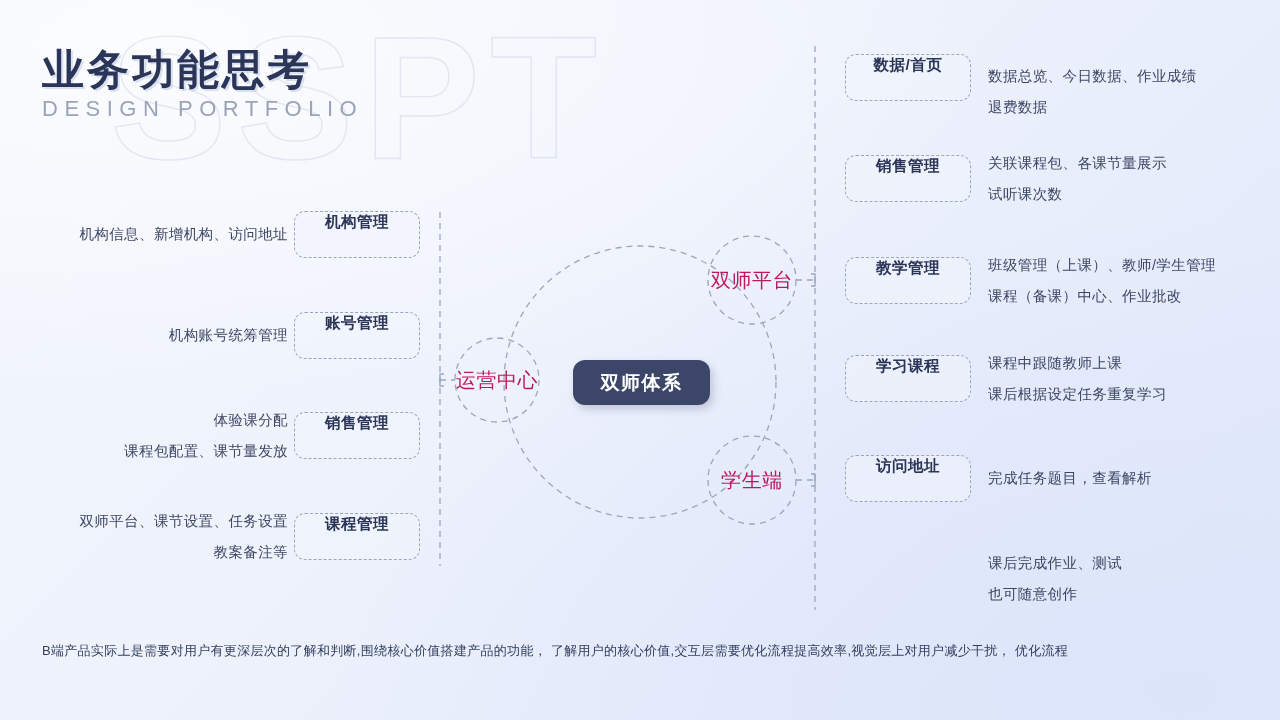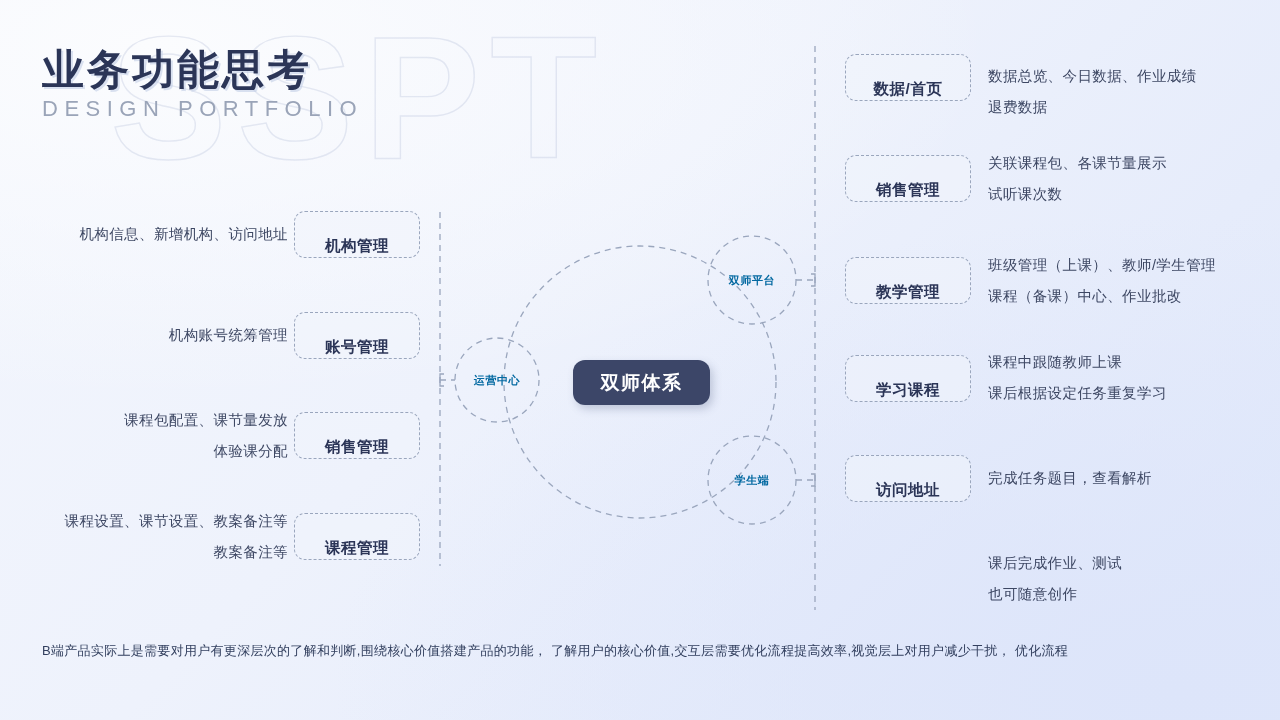--- a/index.html
+++ b/index.html
@@ -37,37 +37,37 @@
   }
 
   
   svg.lines { position:absolute; inset:0; width:1280px; height:720px; pointer-events:none; }
 
   
   .node {
     position:absolute; width:126px; height:47px;
     border:1.3px dashed #9aa6bd; border-radius:11px;
     background:rgba(240,244,252,0.55);
-    display:flex; align-items:flex-end; justify-content:center;
+    display:flex; align-items:flex-start; justify-content:center;
     font-size:15.5px; font-weight:700; color:#2b3557; letter-spacing:.5px;
   }
 
   
   .center-pill {
     position:absolute; left:573px; top:360px; width:137px; height:45px;
     background:#3c4668; border-radius:12px;
     display:flex; align-items:center; justify-content:center;
     color:#ffffff; font-size:19px; font-weight:700; letter-spacing:1.5px;
     box-shadow:3px 4px 8px rgba(90,104,140,0.30);
   }
 
   
   .circle-label {
     position:absolute; display:flex; align-items:center; justify-content:center;
-    font-size:11px; font-weight:700; color:#0369a1; letter-spacing:.6px;
+    font-size:20px; font-weight:400; color:#be185d; letter-spacing:.6px;
     white-space:nowrap;
   }
 
   
   .desc {
     position:absolute; font-size:14.5px; color:#3d4763; line-height:31px;
     letter-spacing:.4px; white-space:nowrap;
   }
   .desc.left  { text-align:right; right:992px; }
   .desc.right { text-align:left;  left:988px; }
@@ -131,29 +131,29 @@
     <span>账号管理</span>
   </div>
   <div class="desc left" style="top:320px;margin-left:38px;">
     <div>机构账号统筹管理</div>
   </div>
 
   <div class="node" style="left:294px; top:412px;">
     <span>销售管理</span>
   </div>
   <div class="desc left" style="top:405px;">
+    <div>体验课分配</div>
     <div>课程包配置、课节量发放</div>
-    <div>体验课分配</div>
   </div>
 
   <div class="node" style="left:294px; top:513px;">
     <span>课程管理</span>
   </div>
   <div class="desc left" style="top:506px;">
-    <div>课程设置、课节设置、教案备注等</div>
+    <div>双师平台、课节设置、任务设置</div>
     <div>教案备注等</div>
   </div>
 
   <div class="node" style="left:845px; top:54px;">
     <span>数据/首页</span>
   </div>
   <div class="desc right" style="top:61px;">
     <div>数据总览、今日数据、作业成绩</div>
     <div>退费数据</div>
   </div>
@@ -170,21 +170,21 @@
     <span>教学管理</span>
   </div>
   <div class="desc right" style="top:250px;">
     <div>班级管理（上课）、教师/学生管理</div>
     <div>课程（备课）中心、作业批改</div>
   </div>
 
   <div class="node" style="left:845px; top:355px;">
     <span>学习课程</span>
   </div>
-  <div class="desc right" style="top:348px;font-family:Liberation Mono, monospace;">
+  <div class="desc right" style="top:348px;">
     <div>课程中跟随教师上课</div>
     <div>课后根据设定任务重复学习</div>
   </div>
 
   <div class="node" style="left:845px; top:455px;">
     <span>访问地址</span>
   </div>
   <div class="desc right" style="top:463px;">
     <div>完成任务题目，查看解析</div>
   </div>

